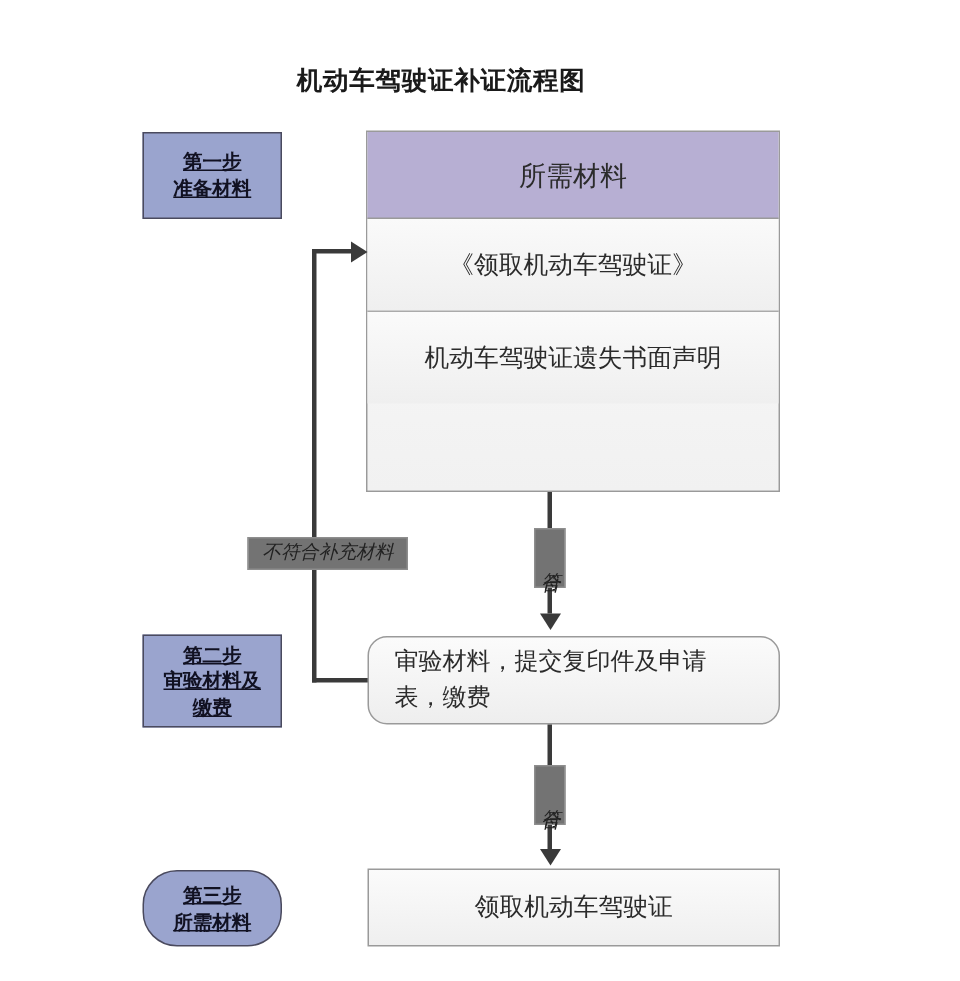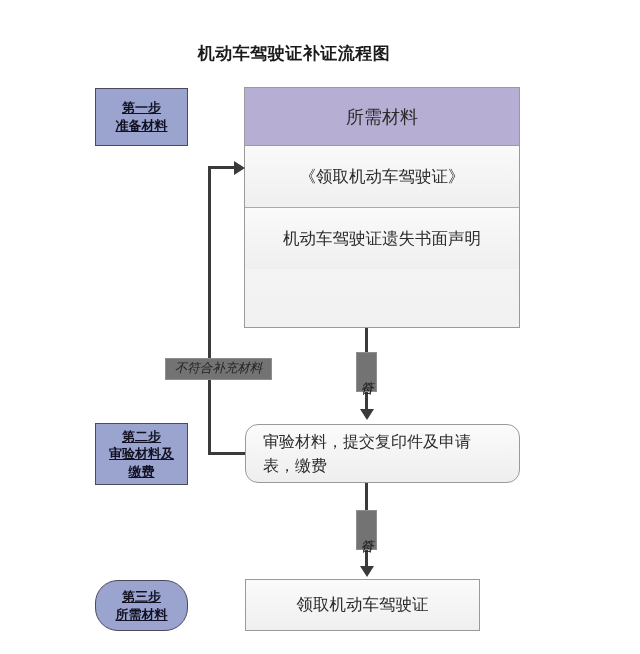--- a/index.html
+++ b/index.html
@@ -93,21 +93,21 @@
     display: flex; align-items: center;
     padding: 2px 17px;
     font-size: 16px;
     color: #2b2b2b;
     line-height: 1.45;
   }
 
   
   #final {
     left: 245px; top: 579px;
-    width: 235px; height: 52px;
+    width: 275px; height: 52px;
     border: 1px solid #9a9a9a;
     background: linear-gradient(180deg,#fbfbfb 0%, #efefef 100%);
     display: flex; align-items: center; justify-content: center;
     font-size: 16.5px;
     color: #2b2b2b;
   }
 
   
   .vline { background: #3a3a3a; width: 3px; }
   .hline { background: #3a3a3a; height: 3px; }

